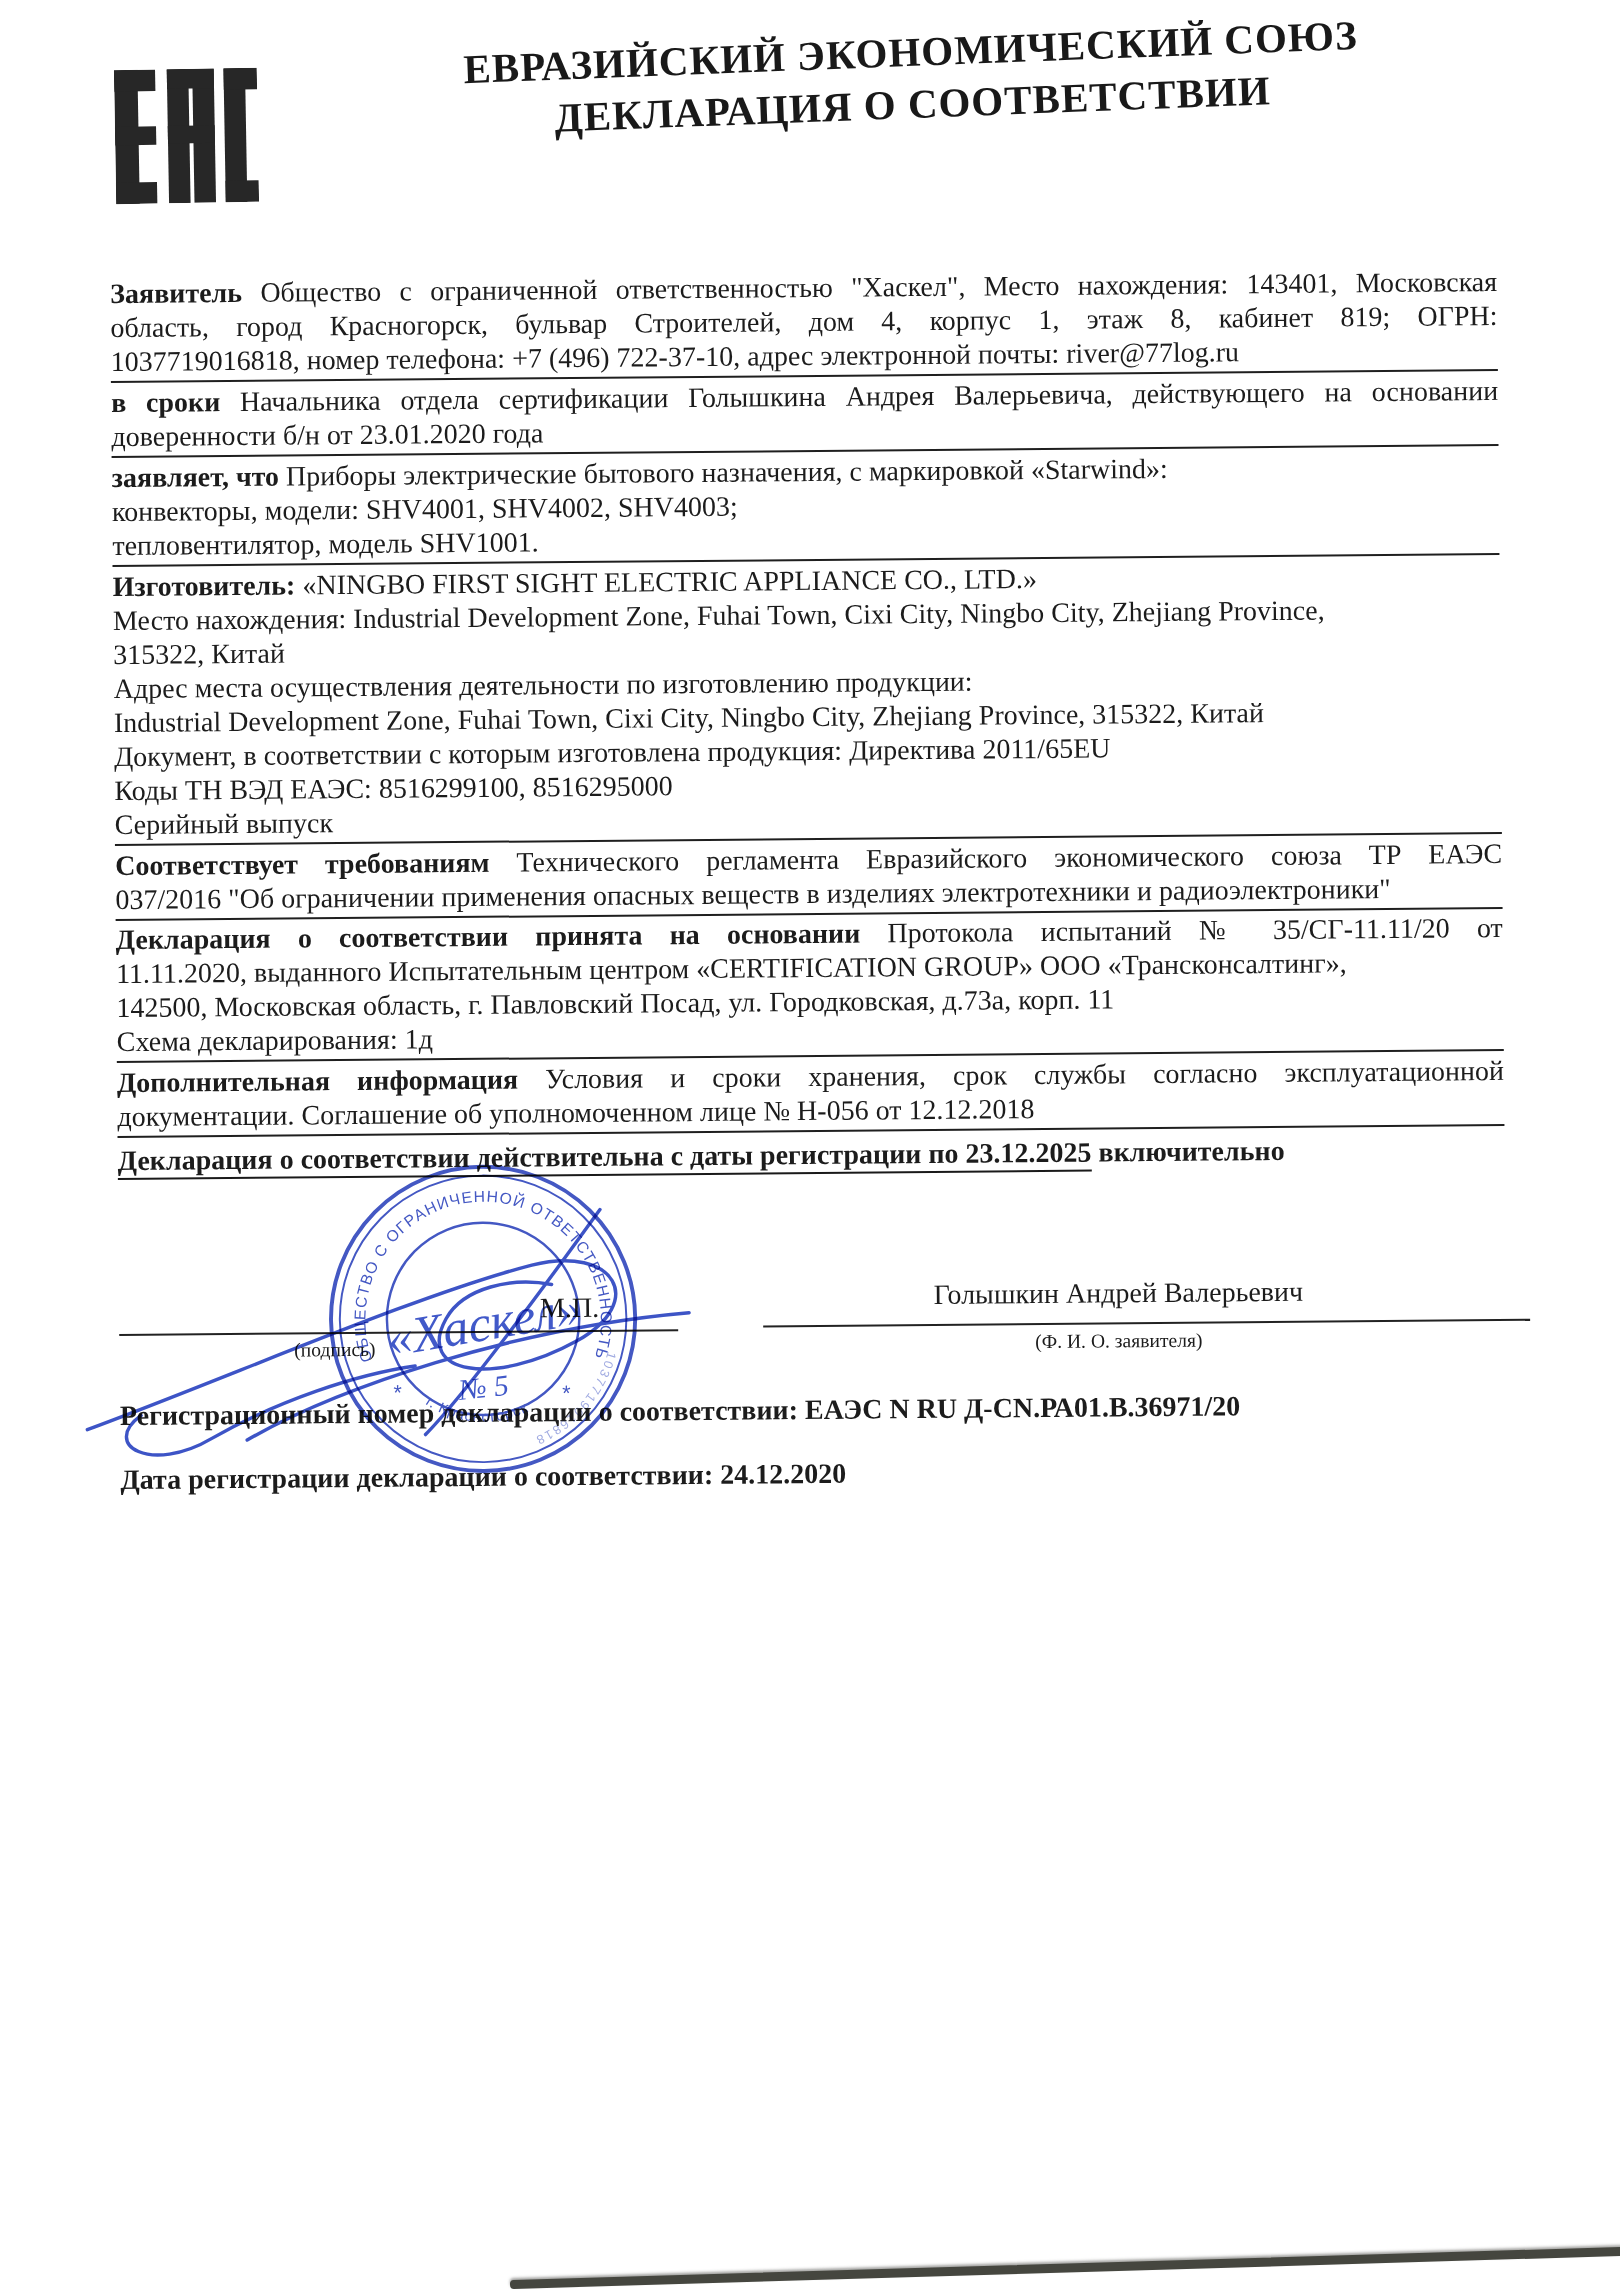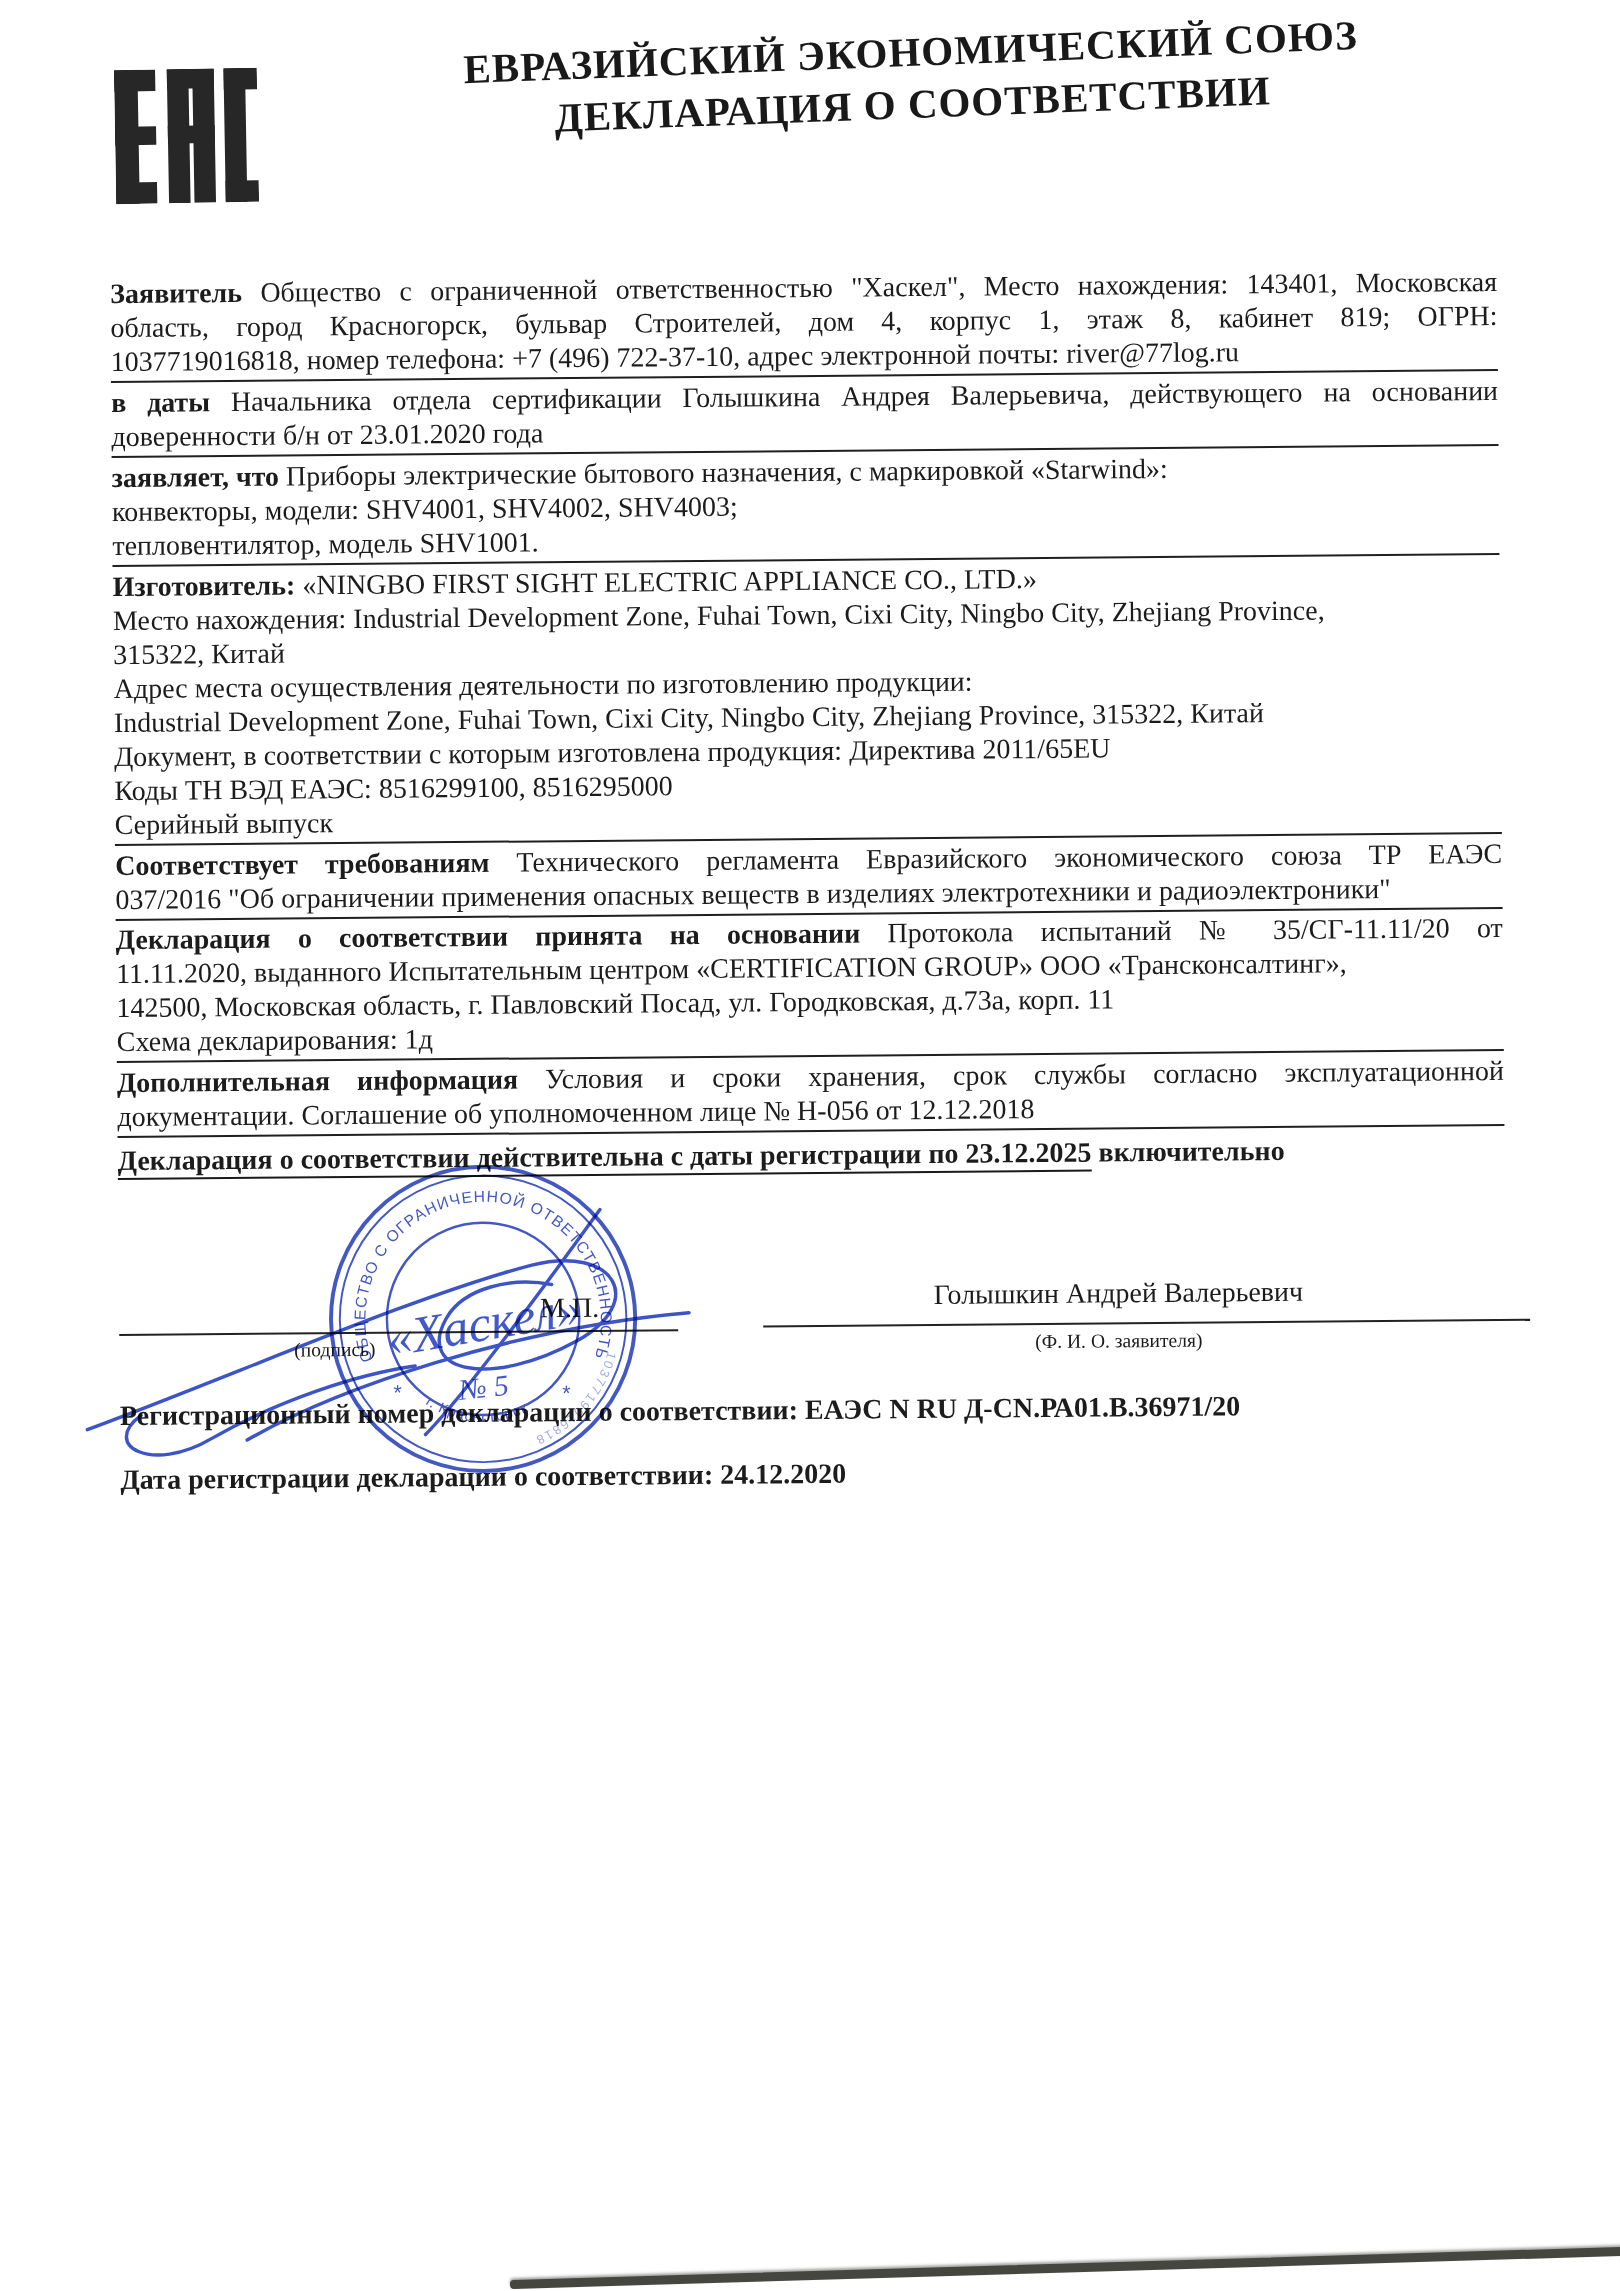--- a/index.html
+++ b/index.html
@@ -77,21 +77,21 @@
 <div class="scan">
   <div class="body-text">
 
     <div class="sec">
       <div class="ln just"><span class="b">Заявитель</span> <span>Общество с ограниченной ответственностью "Хаскел", Место нахождения: 143401, Московская</span></div>
       <div class="ln just">область, город Красногорск, бульвар Строителей, дом 4, корпус 1, этаж 8, кабинет 819; ОГРН:</div>
       <div class="ln">1037719016818, номер телефона: +7 (496) 722-37-10, адрес электронной почты: river@77log.ru</div>
     </div>
 
     <div class="sec">
-      <div class="ln just"><span class="b">в даты</span> <span>Начальника отдела сертификации Голышкина Андрея Валерьевича, действующего на основании</span></div>
+      <div class="ln just"><span class="b">в сроки</span> <span>Начальника отдела сертификации Голышкина Андрея Валерьевича, действующего на основании</span></div>
       <div class="ln">доверенности б/н от 23.01.2020 года</div>
     </div>
 
     <div class="sec">
       <div class="ln"><span class="b">заявляет, что</span> <span>Приборы электрические бытового назначения, с маркировкой «Starwind»:</span></div>
       <div class="ln">конвекторы, модели: SHV4001, SHV4002, SHV4003;</div>
       <div class="ln">тепловентилятор, модель SHV1001.</div>
     </div>
 
     <div class="sec">

